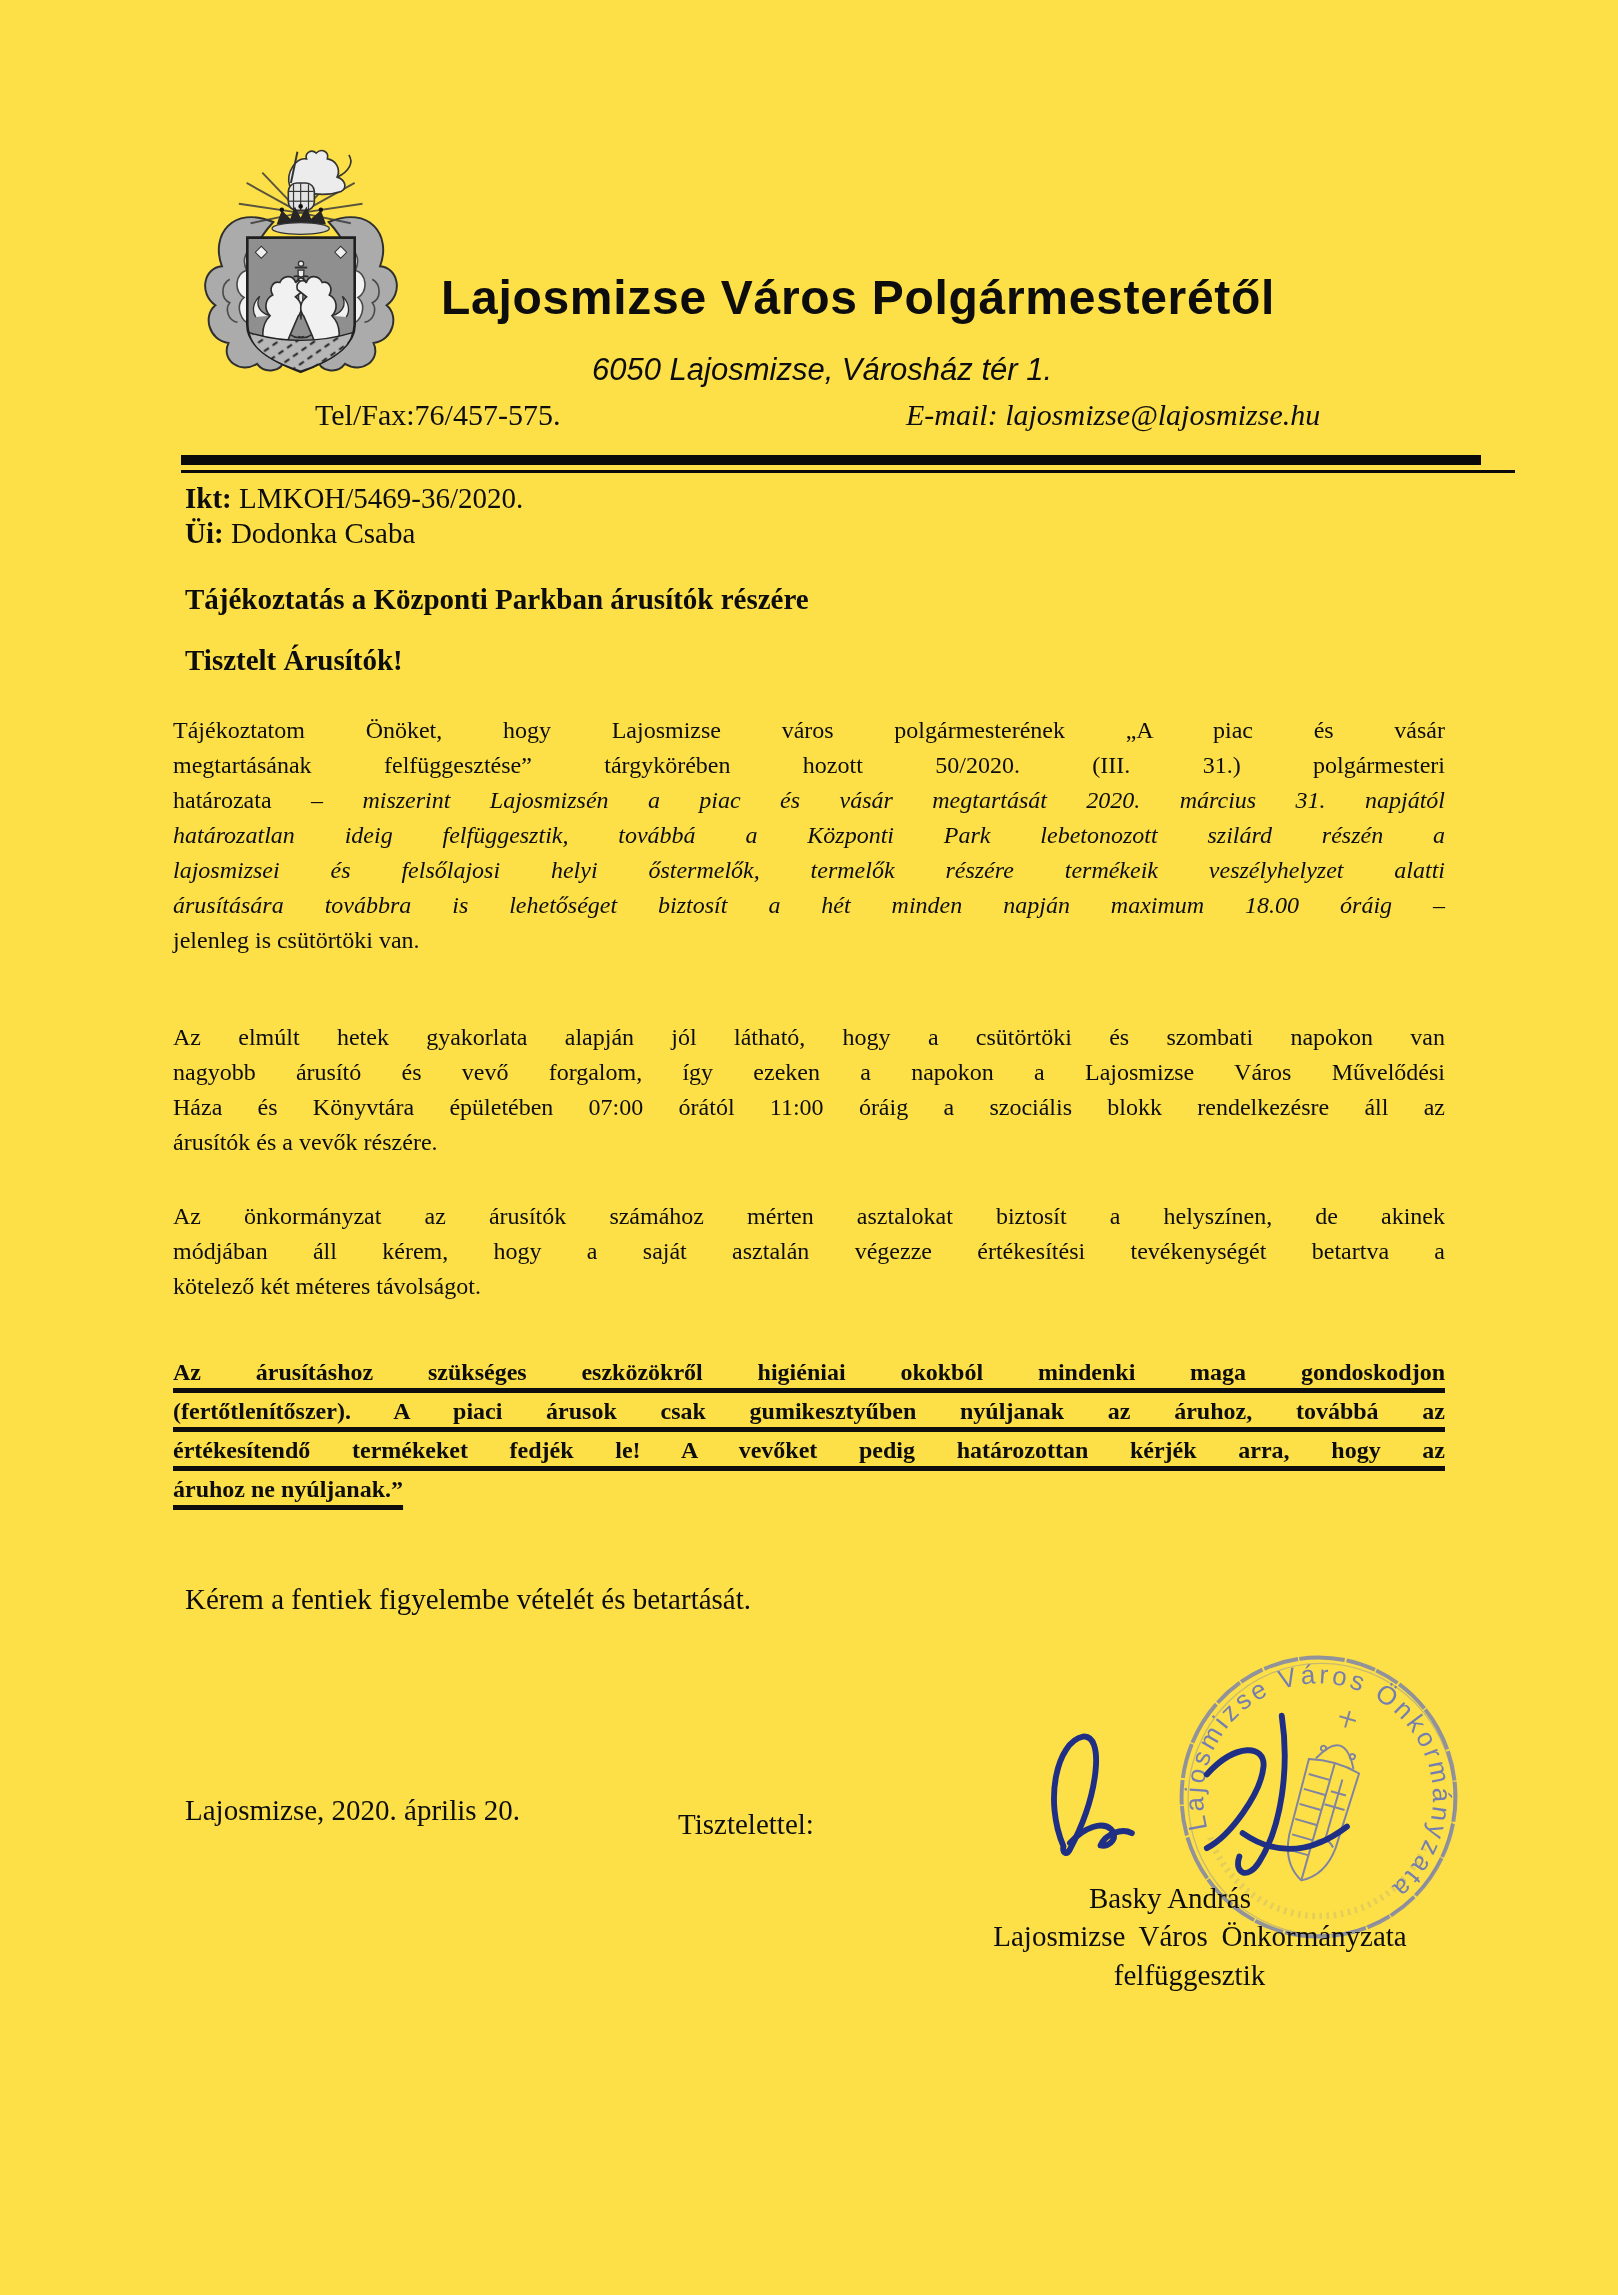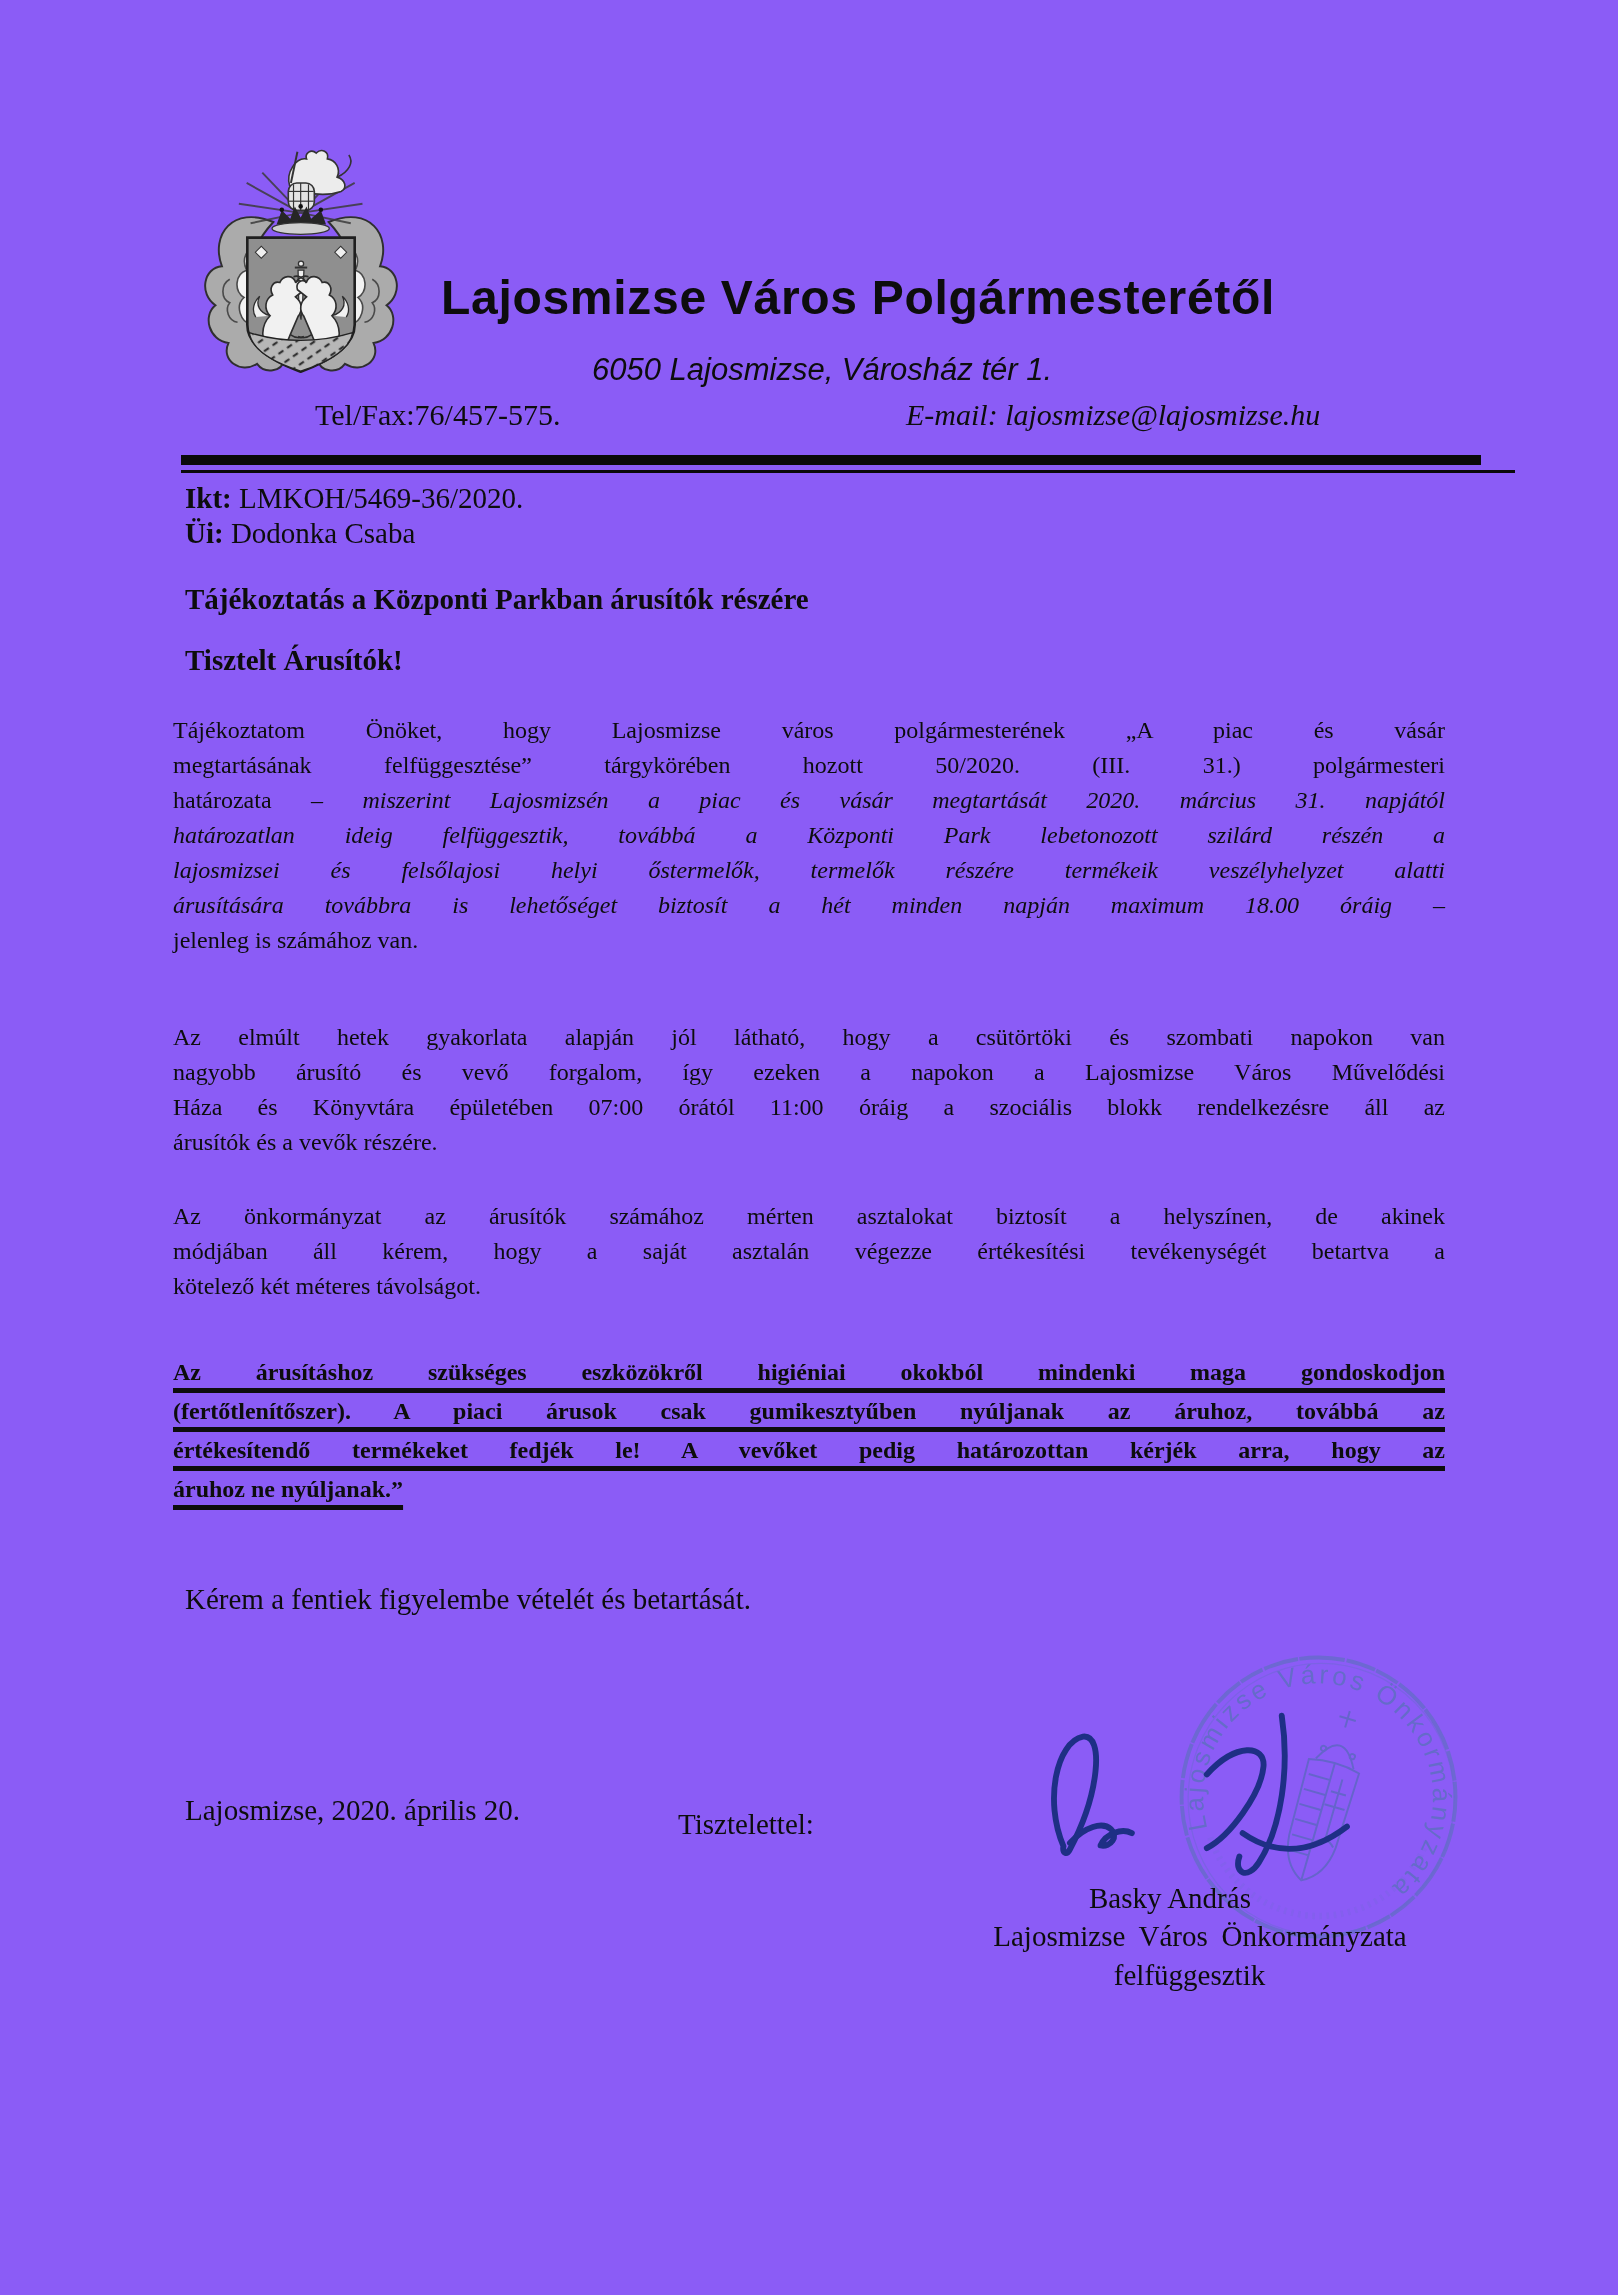--- a/index.html
+++ b/index.html
@@ -1,16 +1,16 @@
 <!DOCTYPE html>
 <html style="font-size:10.4px"><head>
 <meta charset="utf-8">
 <style>
   html,body{margin:0;padding:0;background:#6e6e6e;}
-  .page{position:relative;width:1619px;height:2295px;background:#8b5cf6;
+  .page{position:relative;width:1619px;height:2295px;background:#fde047;
         font-family:"Liberation Serif",serif;color:#0d0d0d;overflow:hidden;}
   .abs{position:absolute;}
   
   .brand{font-family:"Liberation Sans",sans-serif;font-weight:bold;font-size:48px;
          letter-spacing:0.7px;white-space:nowrap;}
   .addr{font-family:"Liberation Sans",sans-serif;font-style:italic;font-size:31px;white-space:nowrap;}
   .telfax{font-size:30px;white-space:nowrap;}
   .email{font-size:30px;font-style:italic;white-space:nowrap;}
   .rule{background:#0a0a0a;}
   
@@ -110,21 +110,21 @@
   <div class="abs h-bold" style="top:583px">Tájékoztatás a Központi Parkban árusítók részére</div>
   <div class="abs h-bold" style="top:644px">Tisztelt Árusítók!</div>
 
   <div class="abs body-par" style="top:713px">
       <div class="bline just"><span>Tájékoztatom Önöket, hogy Lajosmizse város polgármesterének „A piac és vásár</span></div>
       <div class="bline just"><span>megtartásának felfüggesztése” tárgykörében hozott 50/2020. (III. 31.) polgármesteri</span></div>
       <div class="bline just"><span>határozata – </span><span class="it">miszerint Lajosmizsén a piac és vásár megtartását 2020. március 31. napjától</span></div>
       <div class="bline just"><span class="it">határozatlan ideig felfüggesztik, továbbá a Központi Park lebetonozott szilárd részén a</span></div>
       <div class="bline just"><span class="it">lajosmizsei és felsőlajosi helyi őstermelők, termelők részére termékeik veszélyhelyzet alatti</span></div>
       <div class="bline just"><span class="it">árusítására továbbra is lehetőséget biztosít a hét minden napján maximum 18.00 óráig –</span></div>
-      <div class="bline"><span>jelenleg is számához van.</span></div>
+      <div class="bline"><span>jelenleg is csütörtöki van.</span></div>
     </div>
   <div class="abs body-par" style="top:1020px">
       <div class="bline just"><span>Az elmúlt hetek gyakorlata alapján jól látható, hogy a csütörtöki és szombati napokon van</span></div>
       <div class="bline just"><span>nagyobb árusító és vevő forgalom, így ezeken a napokon a Lajosmizse Város Művelődési</span></div>
       <div class="bline just"><span>Háza és Könyvtára épületében 07:00 órától 11:00 óráig a szociális blokk rendelkezésre áll az</span></div>
       <div class="bline"><span>árusítók és a vevők részére.</span></div>
     </div>
   <div class="abs body-par" style="top:1199px">
       <div class="bline just"><span>Az önkormányzat az árusítók számához mérten asztalokat biztosít a helyszínen, de akinek</span></div>
       <div class="bline just"><span>módjában áll kérem, hogy a saját asztalán végezze értékesítési tevékenységét betartva a</span></div>

